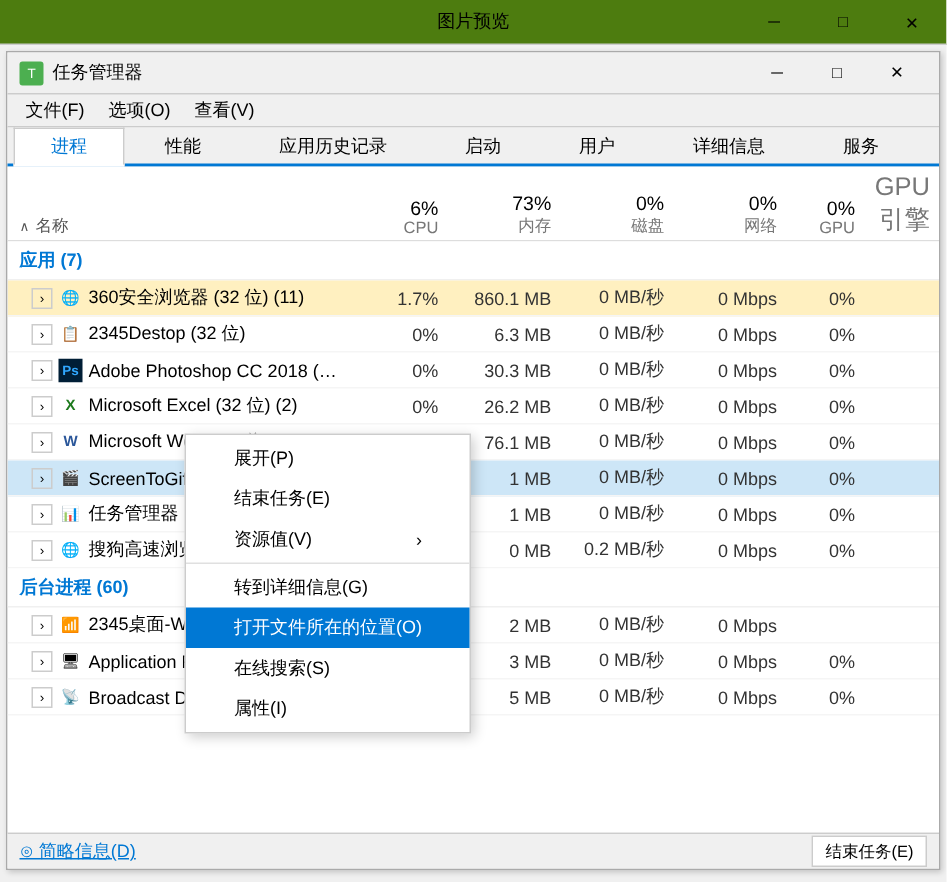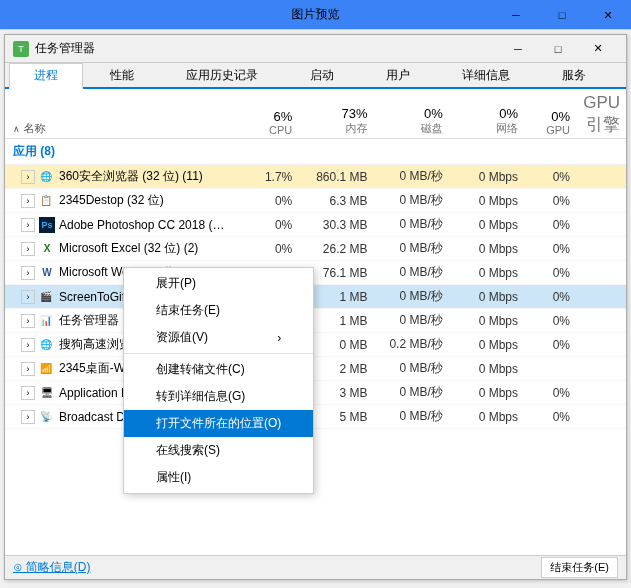--- a/index.html
+++ b/index.html
@@ -7,21 +7,21 @@
       font-family: 'Microsoft YaHei', 'Segoe UI', sans-serif;
       font-size: 12px;
       background: #f0f0f0;
       width: 631px;
       height: 588px;
       overflow: hidden;
     }
 
     
     .title-bar-outer {
-      background: #3b82f6;
+      background: #4d7c0f;
       height: 30px;
       display: flex;
       align-items: center;
       justify-content: center;
       border-bottom: 1px solid #ccc;
       position: relative;
     }
     .title-bar-outer .title {
       font-size: 12px;
       color: #000;
@@ -368,20 +368,25 @@
   <div class="tm-title-bar">
     <div class="tm-icon">T</div>
     <span class="tm-title">任务管理器</span>
     <div class="tm-win-controls">
       <div class="tm-win-btn">─</div>
       <div class="tm-win-btn">□</div>
       <div class="tm-win-btn close">✕</div>
     </div>
   </div>
 
+  <div class="menu-bar">
+    <div class="menu-item">文件(F)</div>
+    <div class="menu-item">选项(O)</div>
+    <div class="menu-item">查看(V)</div>
+  </div>
 
   <div class="tab-bar">
     <div class="tab active">进程</div>
     <div class="tab">性能</div>
     <div class="tab">应用历史记录</div>
     <div class="tab">启动</div>
     <div class="tab">用户</div>
     <div class="tab">详细信息</div>
     <div class="tab">服务</div>
   </div>
@@ -413,21 +418,21 @@
         <span style="display:block;font-size:13px;color:#000;">0%</span>
         <span style="display:block;font-size:11px;color:#777;">GPU</span>
       </div>
       <div class="col-header-gpueng">
         <span style="display:block;font-size:17px;color:#777;">GPU 引擎</span>
       </div>
     </div>
 
     <div class="table-body">
 
-      <div class="section-header">应用 (8)</div>
+      <div class="section-header">应用 (7)</div>
 
       <div class="table-row bg-yellow">
         <div class="row-name">
           <span class="expand-btn">›</span>
           <span class="proc-icon" style="color:#1e90ff;">🌐</span>
           <span class="proc-name">360安全浏览器 (32 位) (11)</span>
         </div>
         <div class="row-cell">1.7%</div>
         <div class="row-cell">860.1 MB</div>
         <div class="row-cell">0 MB/秒</div>
@@ -527,20 +532,21 @@
           <span class="proc-name">搜狗高速浏览器</span>
         </div>
         <div class="row-cell">0%</div>
         <div class="row-cell">0 MB</div>
         <div class="row-cell">0.2 MB/秒</div>
         <div class="row-cell">0 Mbps</div>
         <div class="row-cell-gpu">0%</div>
         <div class="row-cell-gpueng"></div>
       </div>
 
+      <div class="section-header">后台进程 (60)</div>
 
       <div class="table-row">
         <div class="row-name">
           <span class="expand-btn">›</span>
           <span class="proc-icon" style="color:#0078d4;">📶</span>
           <span class="proc-name">2345桌面-WiFi…</span>
         </div>
         <div class="row-cell">0%</div>
         <div class="row-cell">2 MB</div>
         <div class="row-cell">0 MB/秒</div>
@@ -579,21 +585,20 @@
     </div>
 
     <div class="context-menu">
       <div class="ctx-item">展开(P)</div>
       <div class="ctx-item">结束任务(E)</div>
       <div class="ctx-item has-submenu">
         <span>资源值(V)</span>
         <span>›</span>
       </div>
       <div class="ctx-separator"></div>
-      <div class="ctx-item">创建转储文件(C)</div>
       <div class="ctx-item">转到详细信息(G)</div>
       <div class="ctx-item active-highlight">打开文件所在的位置(O)</div>
       <div class="ctx-item">在线搜索(S)</div>
       <div class="ctx-item">属性(I)</div>
     </div>
   </div>
 
   <div class="status-bar">
     <div class="status-left">
       <span style="cursor:pointer;color:#0078d4;text-decoration:underline;">⊙ 简略信息(D)</span>

